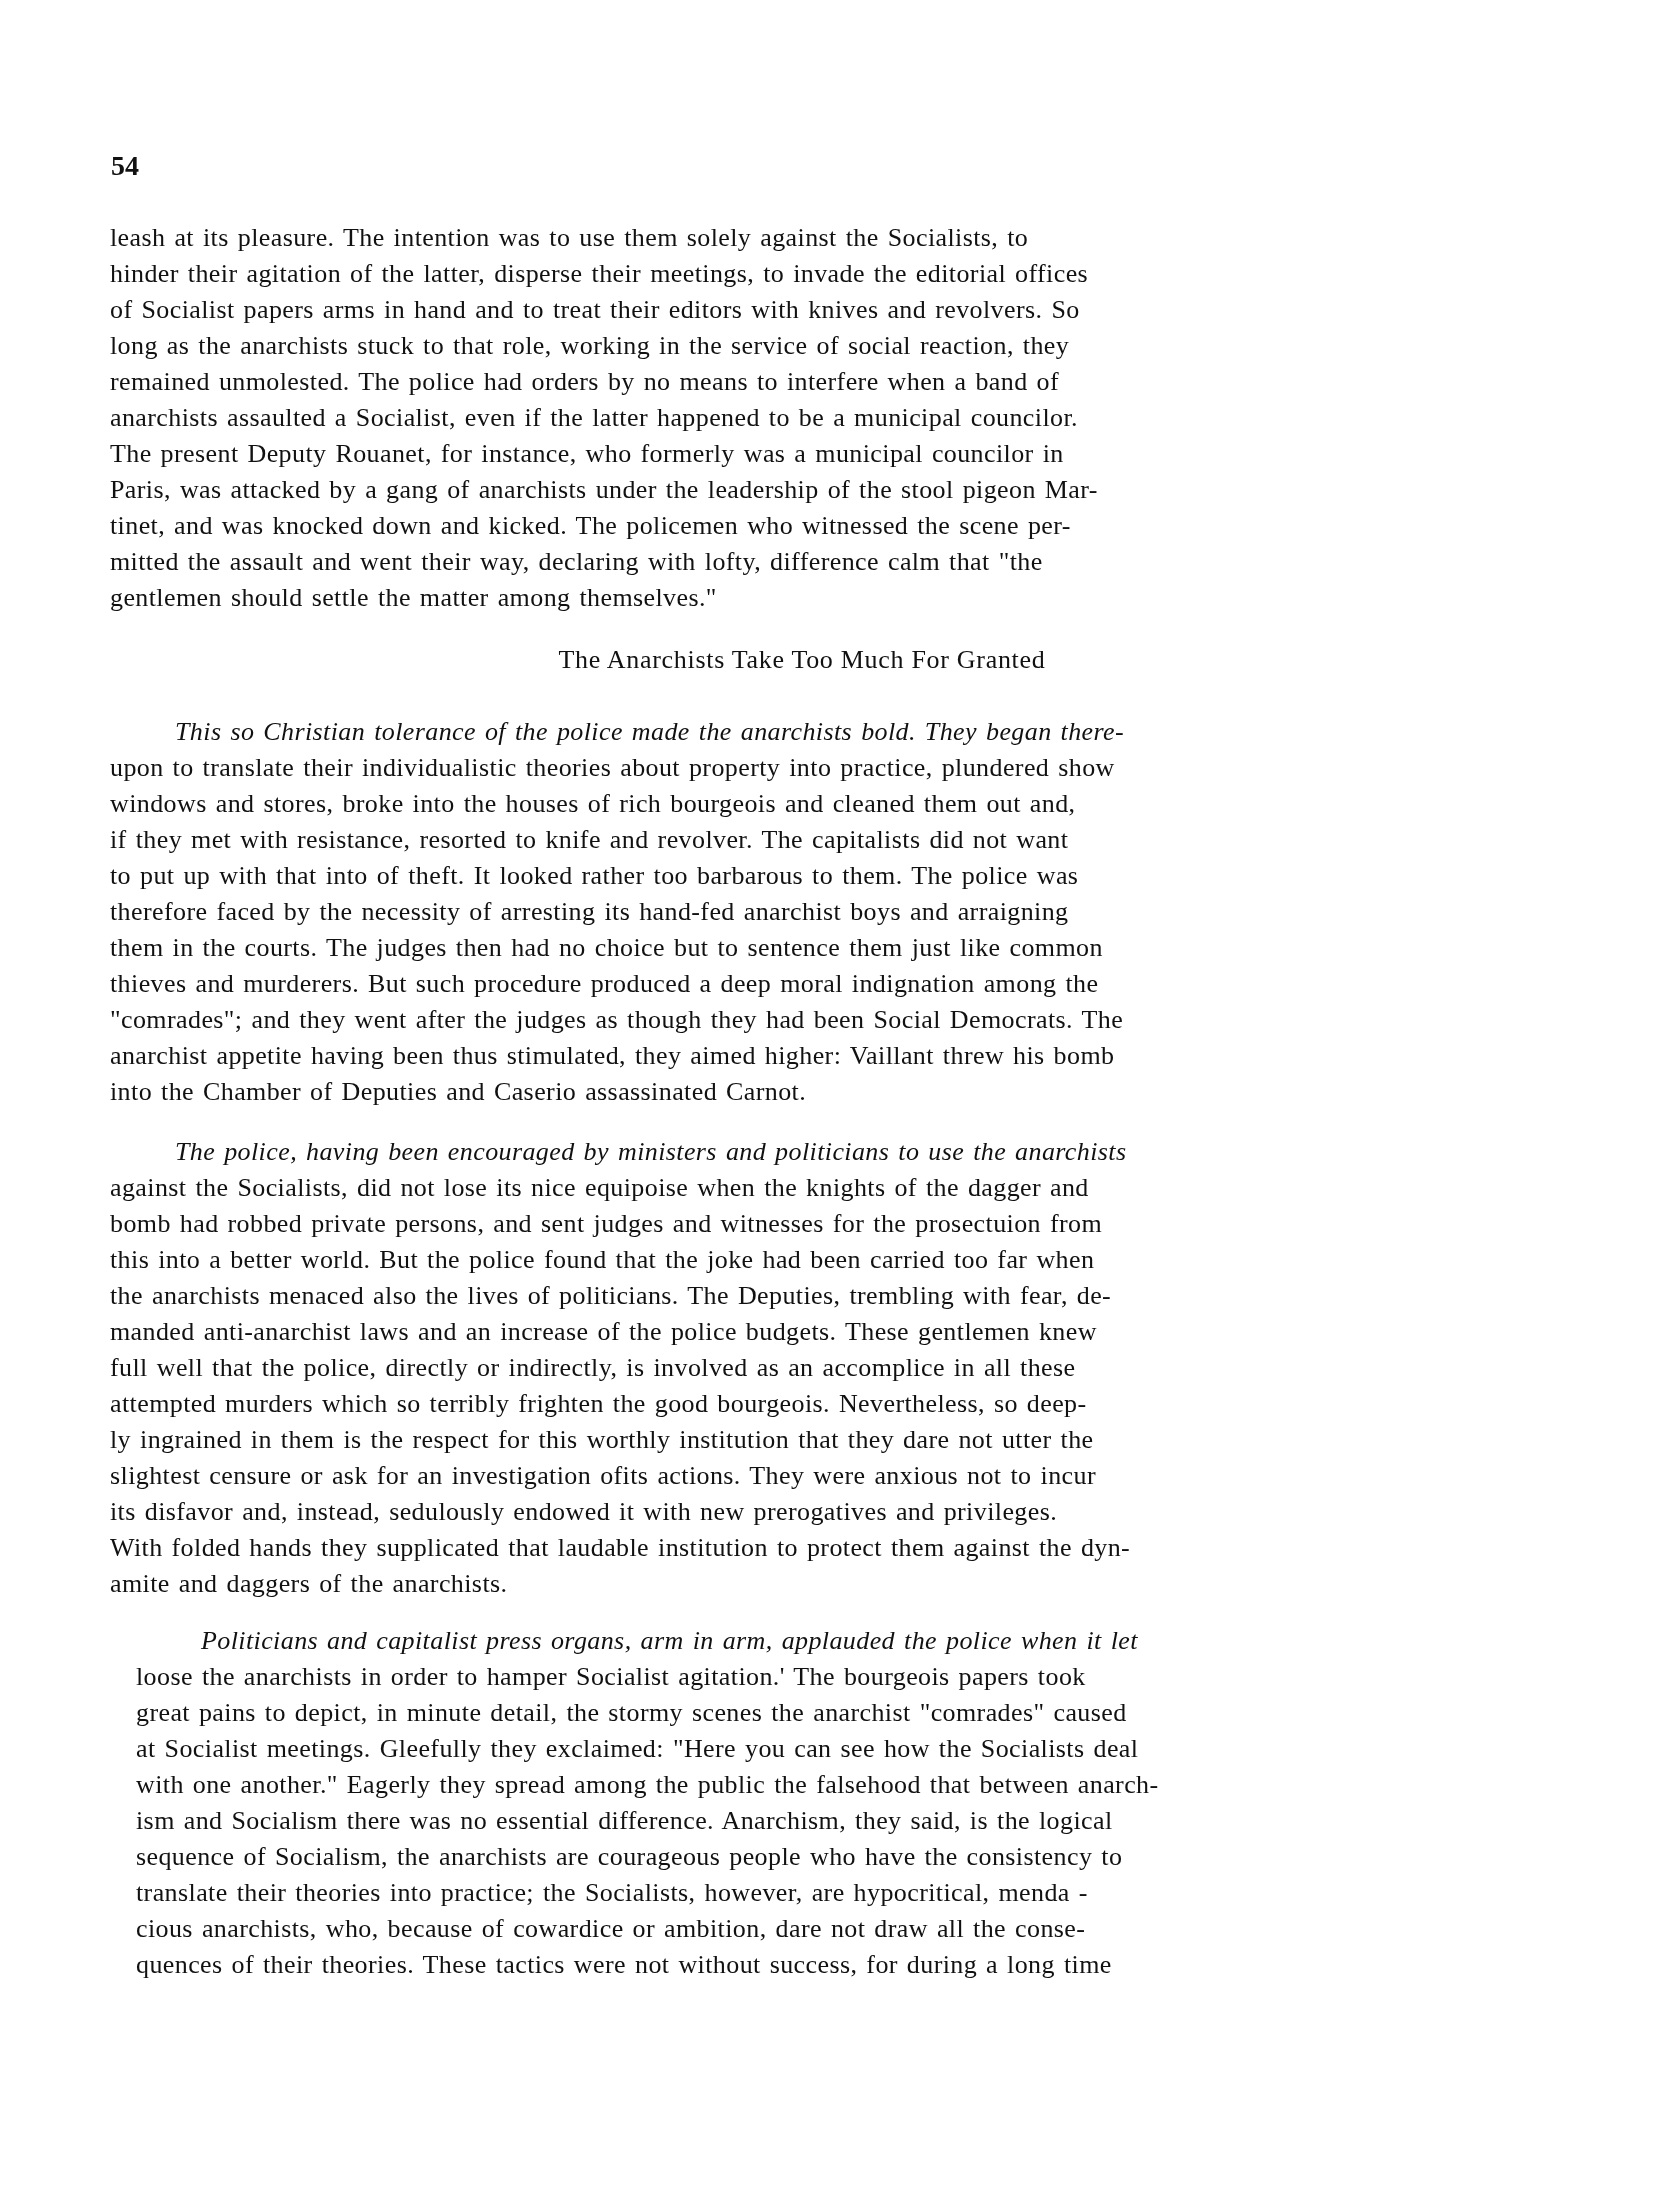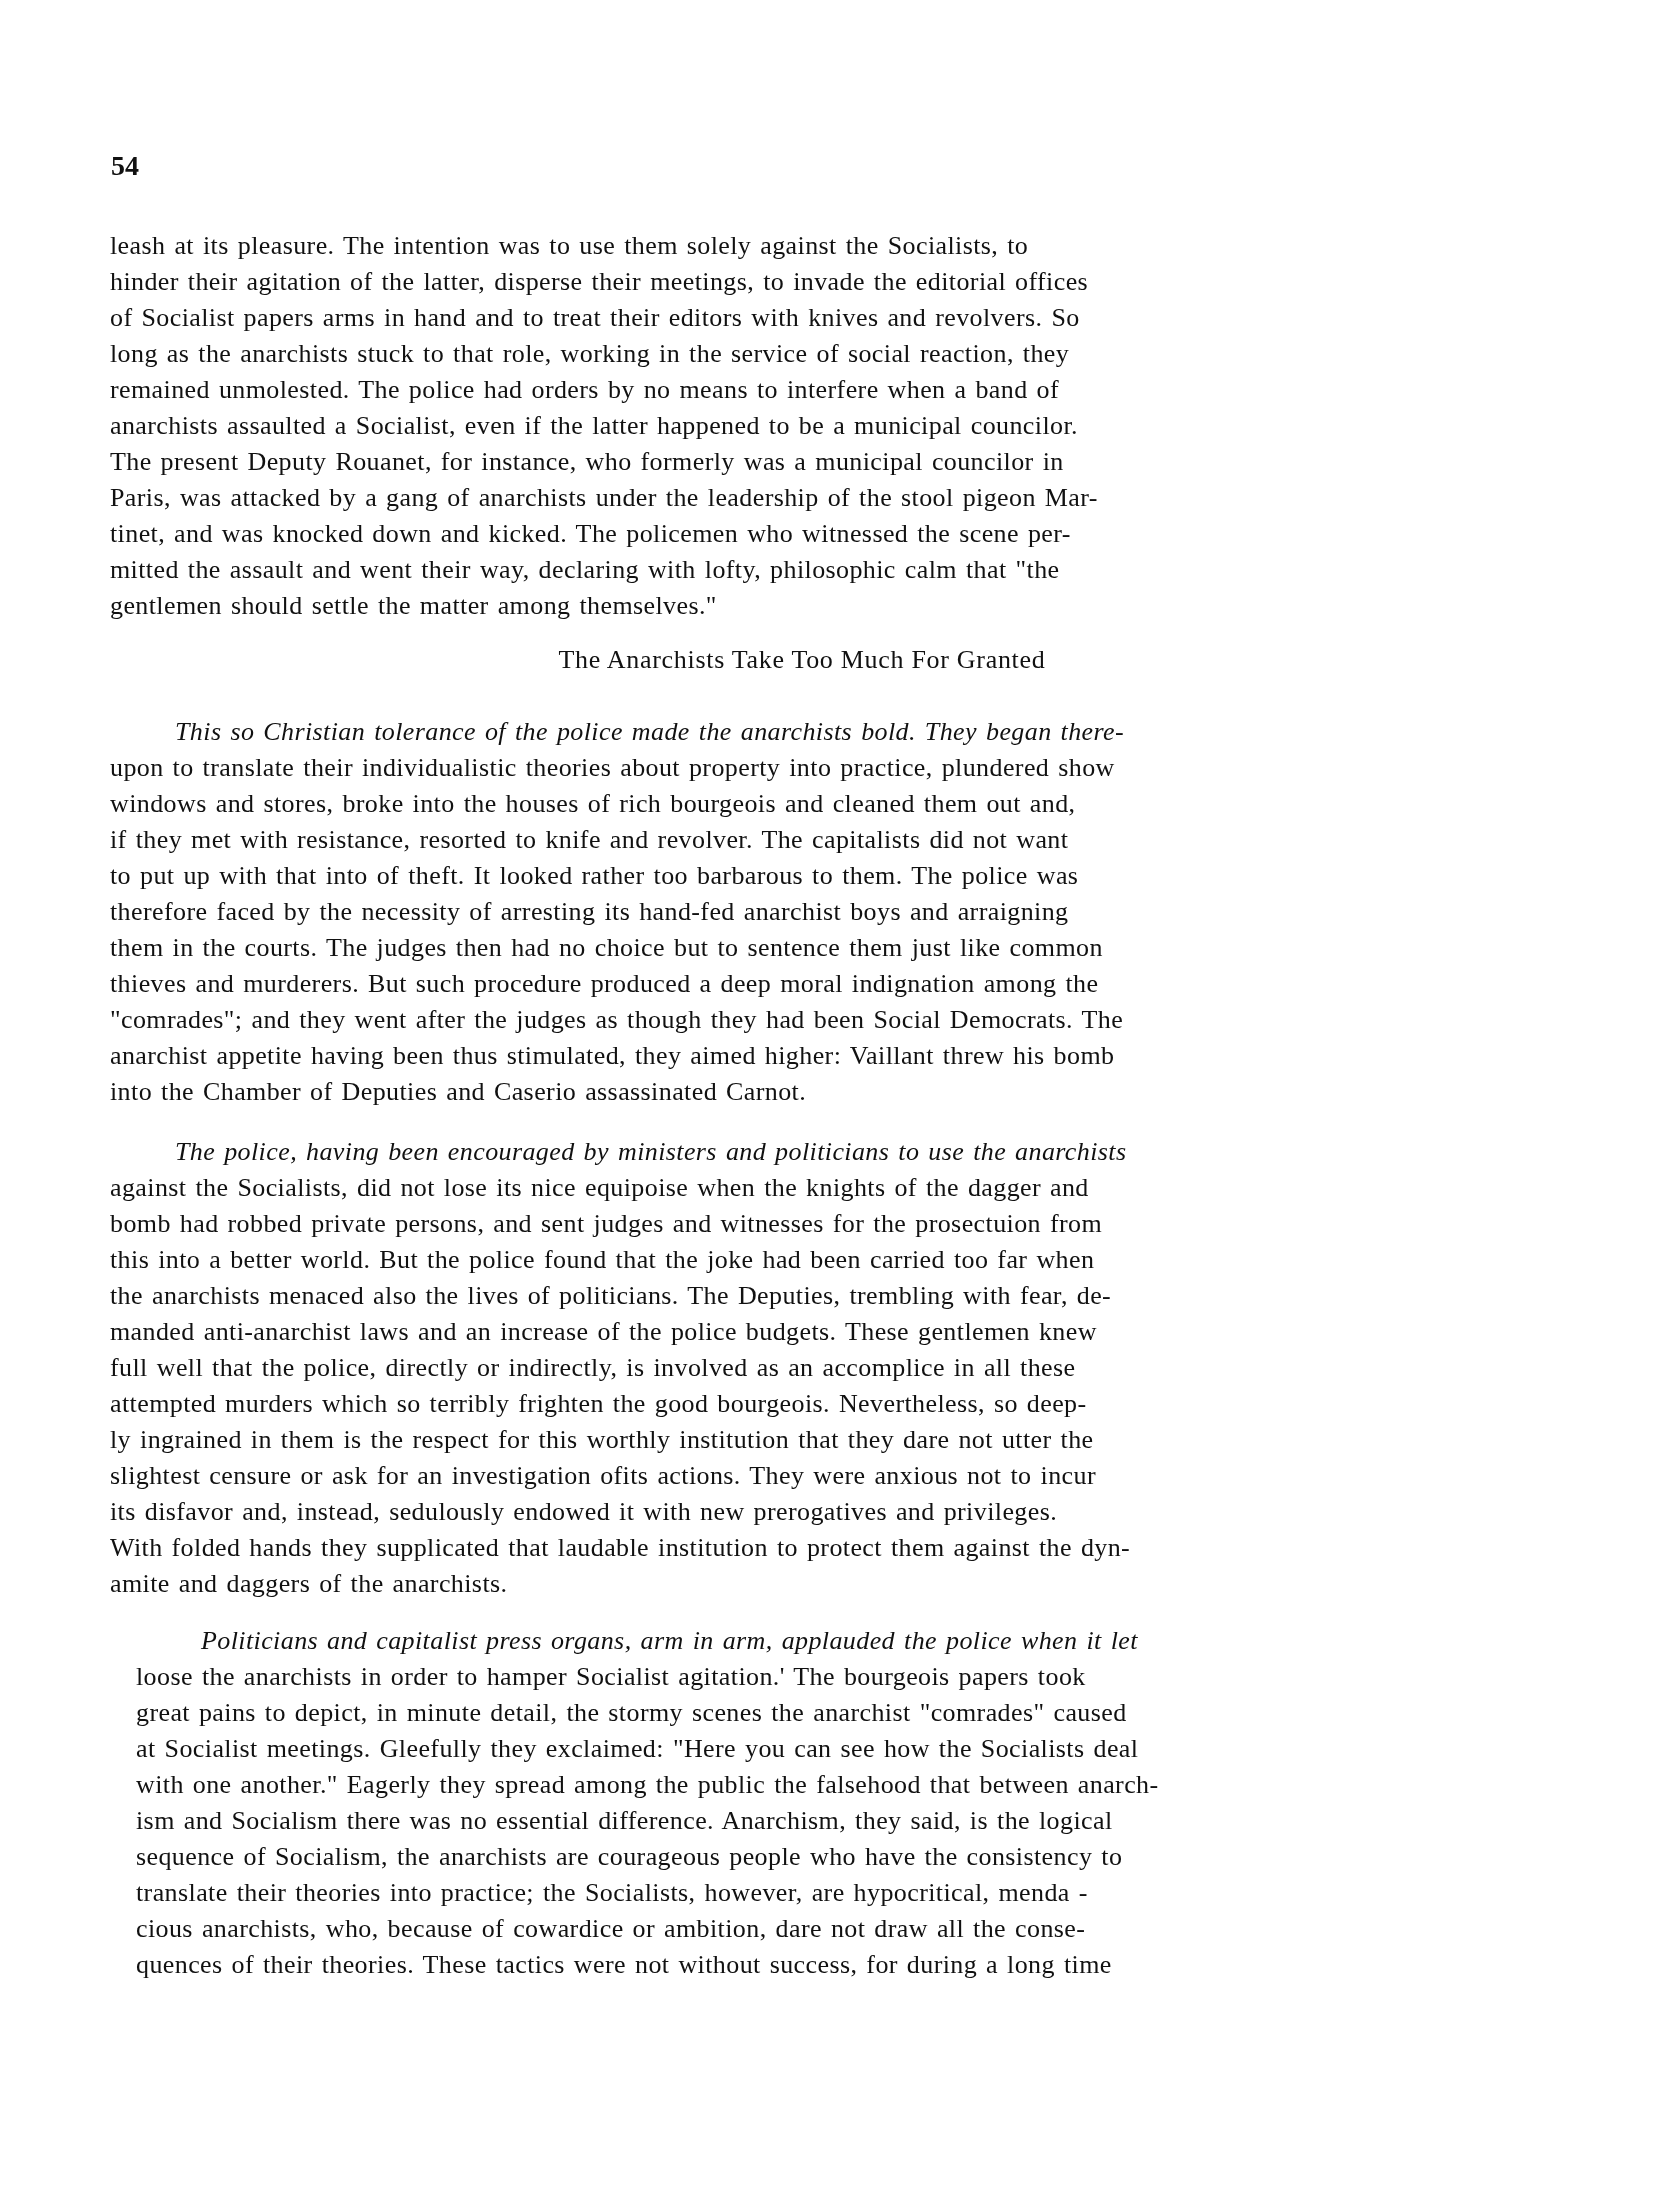--- a/index.html
+++ b/index.html
@@ -28,21 +28,21 @@
     .line {
       display: block;
       white-space: nowrap;
       font-size: 26px;
       height: 36px;
       line-height: 36px;
       letter-spacing: 0.4px;
       word-spacing: 2.1px;
     }
     .line.indent { padding-left: 65px; font-style: italic; }
-    #block-1 { top: 228px; }
+    #block-1 { top: 220px; }
     #heading {
       position: absolute;
       top: 642px;
       left: 0;
       width: 1520px;
       text-align: center;
       font-size: 26px;
       line-height: 36px;
       letter-spacing: 0.7px;
       padding-left: 84px;
@@ -62,21 +62,21 @@
   <div class="block" id="block-1">
     <span class="line">leash at its pleasure.  The intention was to use them solely against the Socialists, to</span>
     <span class="line">hinder their agitation of the latter, disperse their meetings, to invade the editorial offices</span>
     <span class="line">of Socialist papers arms in hand and to treat their editors with knives and revolvers.  So</span>
     <span class="line">long as the anarchists stuck to that role, working in the service of social reaction, they</span>
     <span class="line">remained unmolested.  The police had orders by no means to interfere when a band of</span>
     <span class="line">anarchists assaulted a Socialist, even if the latter happened to be a municipal councilor.</span>
     <span class="line">The present Deputy Rouanet, for instance, who formerly was a municipal councilor in</span>
     <span class="line">Paris, was attacked by a gang of anarchists under the leadership of the stool pigeon Mar-</span>
     <span class="line">tinet, and was knocked down and kicked.  The policemen who witnessed the scene per-</span>
-    <span class="line">mitted the assault and went their way, declaring with lofty, philosophic calm that "the</span>
+    <span class="line">mitted the assault and went their way, declaring with lofty, difference calm that "the</span>
     <span class="line">gentlemen  should settle  the matter among themselves."</span>
   </div>
 
   <div id="heading">The Anarchists Take Too Much For Granted</div>
 
   <div class="block" id="block-2">
     <span class="line indent">This so Christian tolerance of the police made the anarchists bold.  They began there-</span>
     <span class="line">upon to translate their individualistic theories about property into practice, plundered show</span>
     <span class="line">windows and stores, broke into the houses of rich bourgeois and cleaned them out and,</span>
     <span class="line">if they met with resistance, resorted to knife and revolver.  The capitalists did not want</span>

